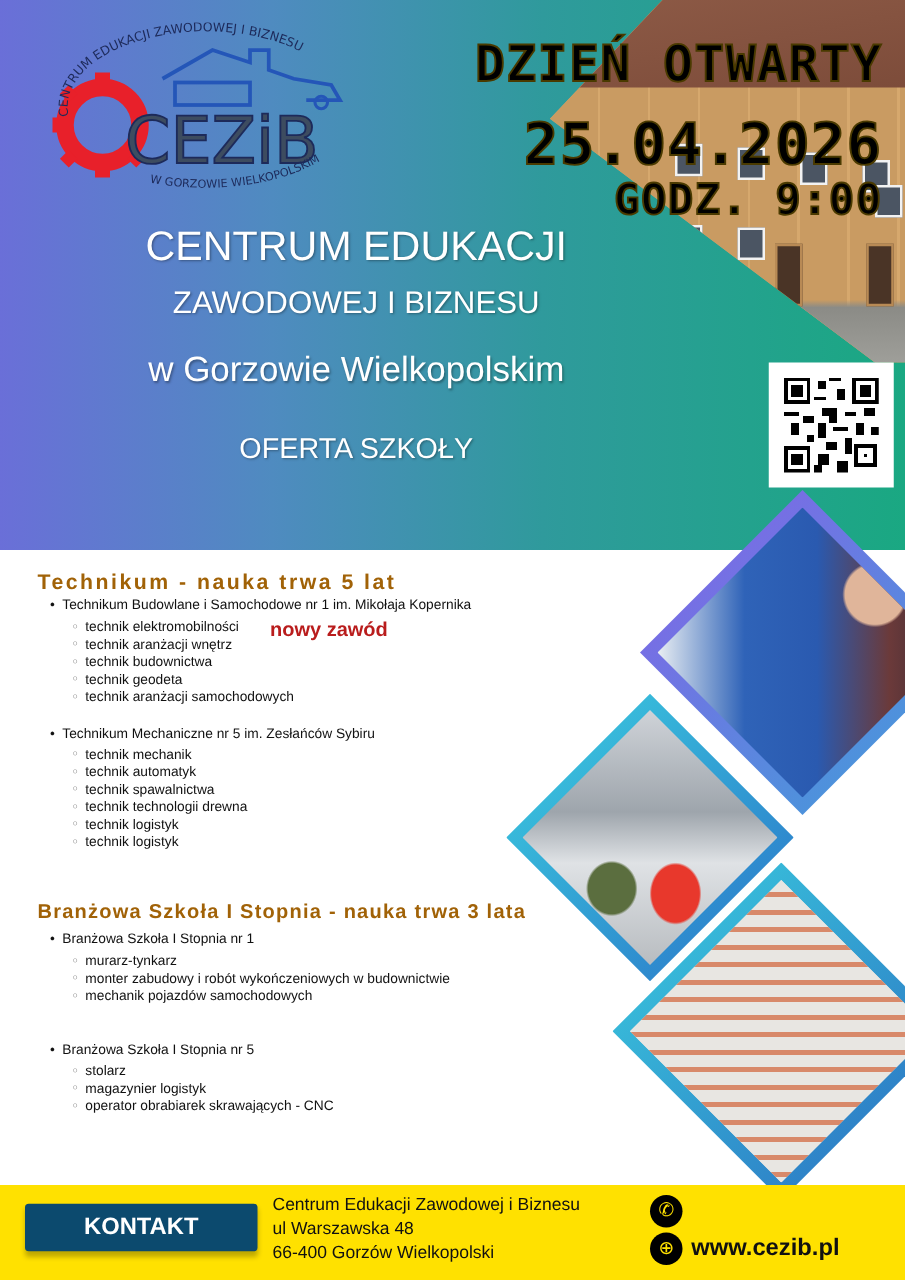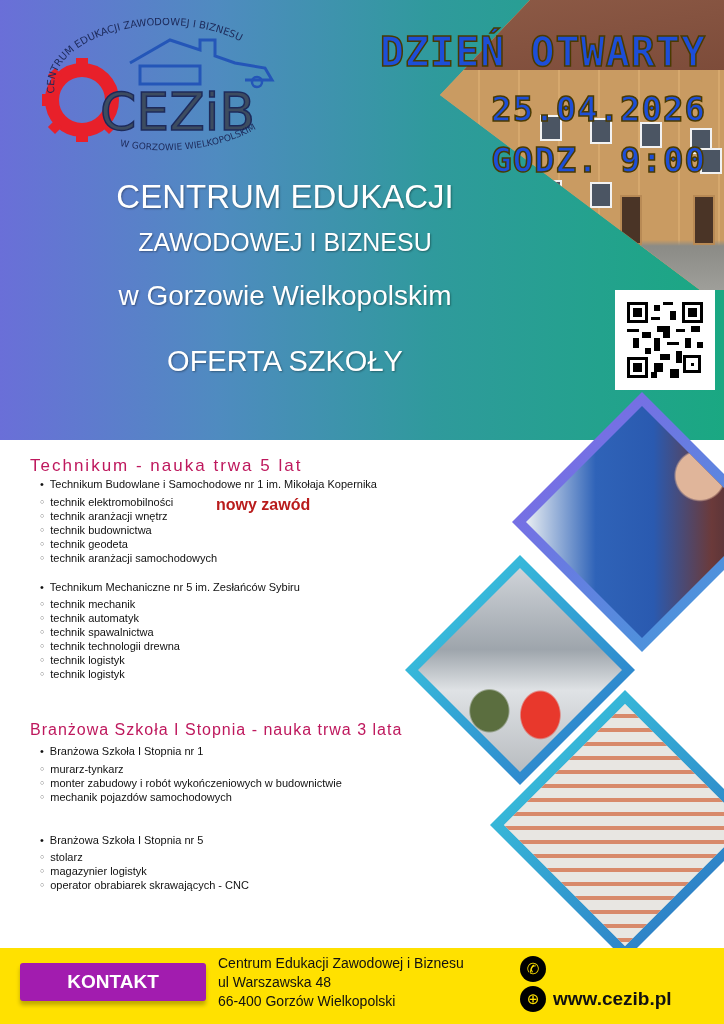--- a/index.html
+++ b/index.html
@@ -20,32 +20,32 @@
     background:linear-gradient(170deg,#dfe3e6 0%,#8d5a46 40%,#7d4c3a 100%);}
   .building .win{position:absolute;width:22px;height:26px;background:#4b5563;border:2px solid #f2f2f2}
   .building .door{position:absolute;width:22px;height:50px;background:#4a3426;border:2px solid #b88a55}
 
   
   .logo{position:absolute;left:40px;top:18px;width:250px;height:150px}
   .logo svg{width:100%;height:100%}
 
   
   .openday{position:absolute;right:18px;text-align:center;font-family:"DejaVu Sans Mono",monospace;font-weight:bold;
-    color:#1d4ed8;-webkit-text-stroke:1.5px #4a3a00;letter-spacing:1px;line-height:1}
+    color:#000000;-webkit-text-stroke:1.5px #4a3a00;letter-spacing:1px;line-height:1}
   .od1{top:32px;font-size:40px}
-  .od2{top:92px;font-size:34px}
+  .od2{top:92px;font-size:46px}
   .od3{top:143px;font-size:34px}
 
   
   .titles{position:absolute;left:50px;width:470px;text-align:center;color:#fff;font-family:"Liberation Sans",sans-serif;font-weight:normal;
     text-shadow:1px 1px 2px rgba(0,0,0,.35)}
   .t1{top:178px;font-size:33px}
   .t2{top:228px;font-size:25px}
   .t3{top:280px;font-size:28px}
-  .t4{top:345px;font-size:29px}
+  .t4{top:345px;font-size:23px}
   .t5{top:393px;font-size:26px}
 
   
   .qr{position:absolute;left:615px;top:290px;width:100px;height:100px;background:#fff;padding:12px}
   .qr svg{width:100%;height:100%}
 
   
   .dia{position:absolute;overflow:hidden}
   .d1{left:512px;top:392px;width:260px;height:260px;clip-path:polygon(50% 0,100% 50%,50% 100%,0 50%);
     background:linear-gradient(135deg,#8a5ee8,#3aa3d8)}
@@ -61,32 +61,32 @@
       radial-gradient(ellipse at 60% 72%,#e8382c 0 11%,transparent 12%),
       linear-gradient(180deg,#cfd3d8 0%,#9ea5ac 40%,#dfe2e5 60%,#b8bcc0 100%)}
   .d3{left:490px;top:690px;width:270px;height:270px;clip-path:polygon(50% 0,100% 50%,50% 100%,0 50%);
     background:linear-gradient(135deg,#3bd0e0,#2a6ac0)}
   .d3 .in{position:absolute;inset:14px;clip-path:polygon(50% 0,100% 50%,50% 100%,0 50%);
     background:
       repeating-linear-gradient(180deg,#e8e6e2 0 10px,#d8896a 10px 14px),
       #e0dcd6}
 
   
-  .sec-title{position:absolute;left:30px;font-weight:normal;color:#be185d;letter-spacing:2px}
+  .sec-title{position:absolute;left:30px;font-weight:bold;color:#a16207;letter-spacing:2px}
   .s1{top:456px;font-size:17px}
   .s2{top:721px;font-size:16px;letter-spacing:1px}
   .school{position:absolute;left:40px;font-size:11px;color:#111}
   .school::before{content:"•";margin-right:6px}
-  .prof{position:absolute;left:40px;font-size:11px;color:#111}
+  .prof{position:absolute;left:58px;font-size:11px;color:#111}
   .prof::before{content:"○";font-size:7px;color:#666;margin-right:6px;vertical-align:2px}
   .new{position:absolute;left:216px;top:496px;font-size:16px;font-weight:bold;color:#b91c1c}
 
   
   .footer{position:absolute;left:0;top:948px;width:724px;height:76px;background:#ffe100}
-  .kontakt{position:absolute;left:20px;top:963px;width:186px;height:38px;background:#a21caf;border-radius:3px;
+  .kontakt{position:absolute;left:20px;top:963px;width:186px;height:38px;background:#0c4a6e;border-radius:3px;
     color:#fff;font-weight:bold;font-size:19px;text-align:center;line-height:38px;box-shadow:0 4px 4px rgba(0,0,0,.25)}
   .addr{position:absolute;left:218px;font-size:14px;color:#111}
   .a1{top:955px}.a2{top:974px}.a3{top:993px}
   .icon-circ{position:absolute;left:520px;width:26px;height:26px;border-radius:50%;background:#000;color:#ffe100;
     font-size:15px;text-align:center;line-height:26px}
   .ph{top:956px}.web{top:986px}
   .cval{position:absolute;left:553px;font-size:19px;color:#111;font-weight:bold}
   .cv1{top:958px}.cv2{top:988px}
 </style>
 </head>

